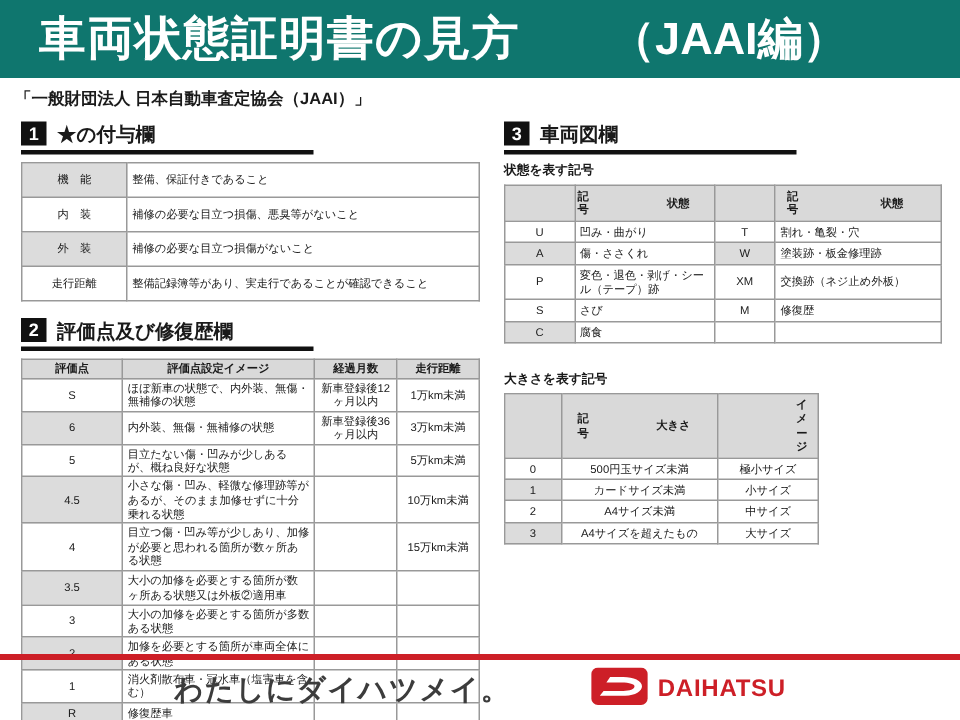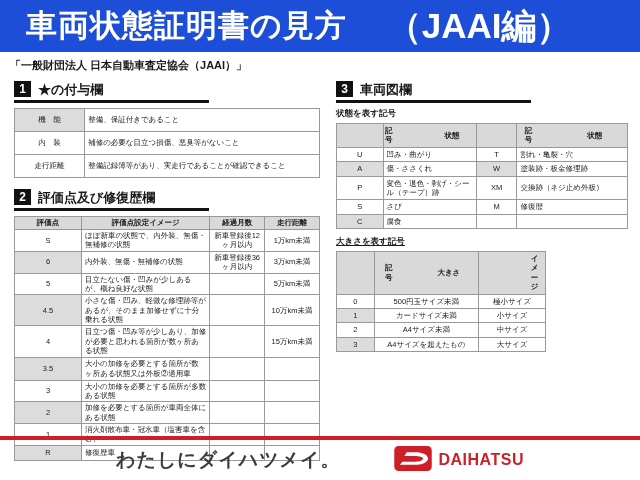--- a/index.html
+++ b/index.html
@@ -4,25 +4,25 @@
 <style>
   * { box-sizing: border-box; margin: 0; padding: 0; }
   html,body { width:640px; height:480px; }
   body {
     font-family:"Liberation Sans", sans-serif;
     background:#ffffff; color:#1a1a1a;
     overflow:hidden; position:relative;
   }
   
   .banner {
-    height:52px; background:#1d4ed8; color:#fff;
+    height:52px; background:#0f766e; color:#fff;
     display:flex; align-items:center; padding:0 18px 0 26px;
   }
   .banner .title { font-size:31px; font-weight:bold; letter-spacing:1px; white-space:nowrap; }
-  .banner .edition { font-size:35px; font-weight:bold; margin-left:40px; white-space:nowrap; }
+  .banner .edition { font-size:30px; font-weight:bold; margin-left:60px; white-space:nowrap; }
   
   .org-line { font-size:11px; font-weight:bold; margin:6px 0 0 10px; }
   
   .main { display:flex; padding:2px 12px 0 14px; gap:16px; }
   .col-left  { width:306px; flex:none; }
   .col-right { flex:1; }
   .sec-head {
     display:flex; align-items:flex-end; gap:7px;
     border-bottom:3px solid #111; padding-bottom:3px;
     margin:6px 0 5px 0; width:fit-content; min-width:195px;
@@ -96,20 +96,24 @@
       <tbody>
         <tr>
           <td class="c-label shade">機　能</td>
           <td>整備、保証付きであること</td>
         </tr>
         <tr>
           <td class="c-label">内　装</td>
           <td>補修の必要な目立つ損傷、悪臭等がないこと</td>
         </tr>
         <tr>
+          <td class="c-label shade">外　装</td>
+          <td>補修の必要な目立つ損傷がないこと</td>
+        </tr>
+        <tr>
           <td class="c-label">走行距離</td>
           <td>整備記録簿等があり、実走行であることが確認できること</td>
         </tr>
       </tbody>
     </table>
 
     <div class="sec-head" style="margin-top:11px;">
       <span class="sec-num">2</span>
       <span class="sec-title">評価点及び修復歴欄</span>
     </div>
@@ -233,21 +237,21 @@
         </tr>
         <tr>
           <td class="sym shade">C</td>
           <td>腐食</td>
           <td class="sym"></td>
           <td></td>
         </tr>
       </tbody>
     </table>
 
-    <div class="sub-label" style="margin-top:7px;text-decoration:underline;">大きさを表す記号</div>
+    <div class="sub-label" style="margin-top:18px;">大きさを表す記号</div>
 
     <table class="t4">
       <thead>
         <tr>
           <th class="c-sym">記号</th>
           <th class="c-size">大きさ</th>
           <th class="c-img">イメージ</th>
         </tr>
       </thead>
       <tbody>

